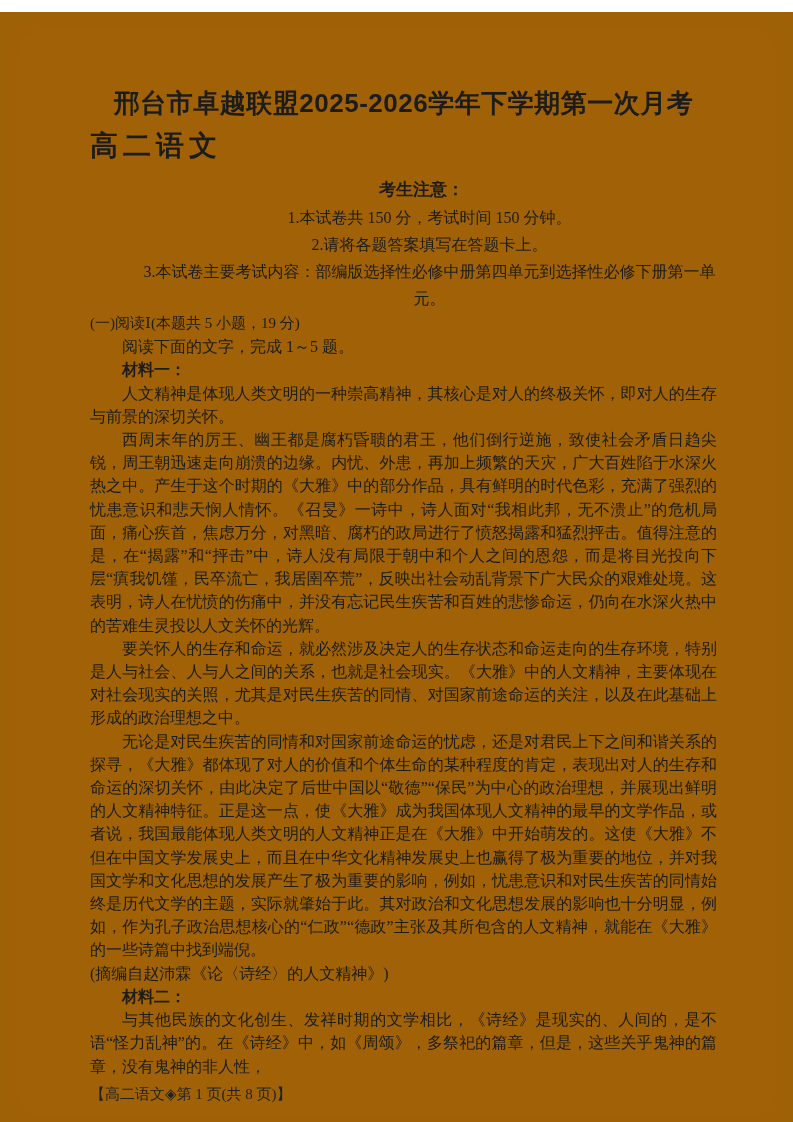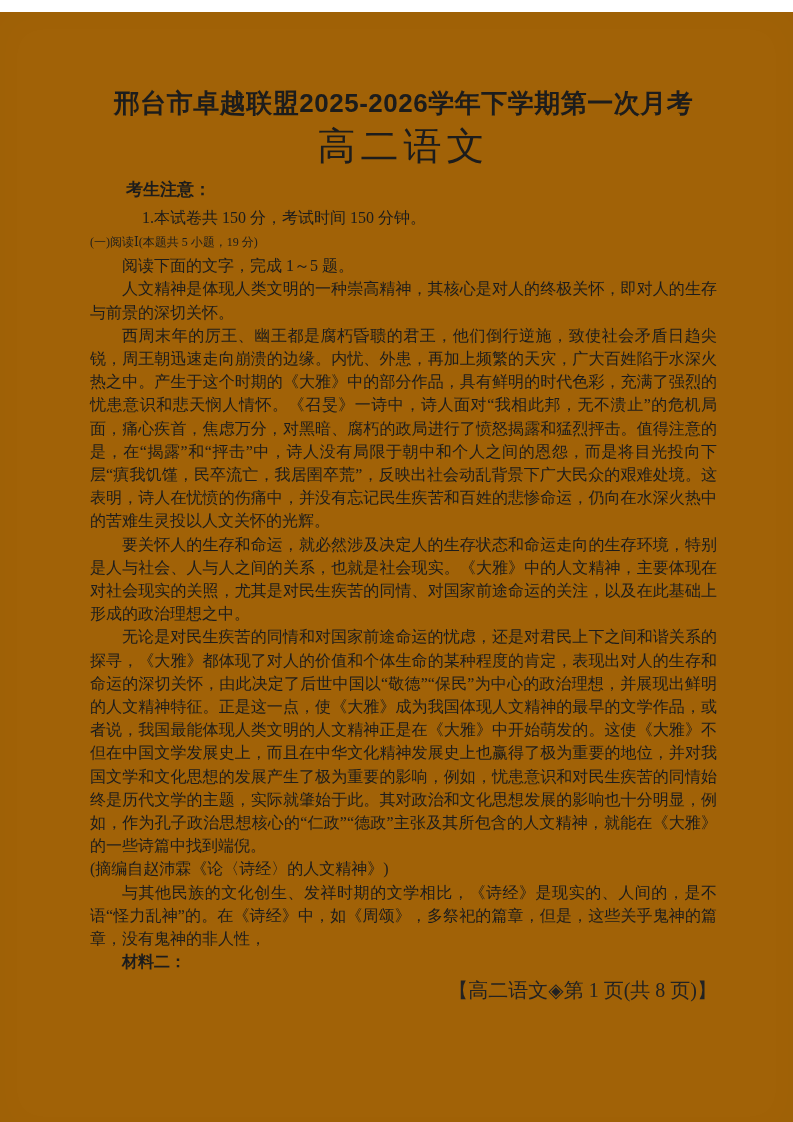--- a/index.html
+++ b/index.html
@@ -25,30 +25,30 @@
     text-align: center;
     font-family: "Liberation Sans", "DejaVu Sans", sans-serif;
     font-weight: 700;
     font-size: 26px;
     line-height: 38px;
     letter-spacing: 0.5px;
     white-space: nowrap;
   }
   .subtitle {
     margin: 2px 0 0 0;
-    text-align: center;
     font-family: "Liberation Sans", "DejaVu Sans", sans-serif;
-    font-weight: 400;
-    font-size: 38px;
+    font-weight: 700;
+    font-size: 28px;
     line-height: 44px;
     letter-spacing: 5px;
   }
   .notice {
     margin-top: 8px;
     padding-left: 36px;
+    text-align: center;
   }
   .notice-label {
     font-family: "Liberation Sans", "DejaVu Sans", sans-serif;
     font-weight: 700;
     font-size: 17px;
     line-height: 28px;
   }
   .notice-item {
     font-size: 16px;
     line-height: 27px;
@@ -56,70 +56,73 @@
     font-style: normal;
   }
   .section-heading {
     margin-top: 6px;
     font-family: "Liberation Sans", "DejaVu Sans", sans-serif;
     font-weight: 700;
     font-size: 17px;
     line-height: 26px;
   }
   .part-heading {
-    font-size: 12px;
+    font-size: 15px;
     line-height: 23.2px;
   }
   .flowline {
     margin: 0;
     font-size: 16px;
     line-height: 23.2px;
     text-align: justify;
   }
   .indent2 { text-indent: 2em; }
   .material-label {
     font-family: "Liberation Sans", "DejaVu Sans", sans-serif;
     font-weight: 700;
   }
   .attribution {
     text-align: left;
     text-indent: 0;
   }
   .footer {
     margin-top: 5px;
-    text-align: right;
-    font-size: 20px;
+    text-align: left;
+    font-size: 15px;
     line-height: 22px;
     color: #222;
   }
 </style>
 </head>
 <body>
 
 <div class="page">
   <div class="content">
 
     <h1 class="title">邢台市卓越联盟2025-2026学年下学期第一次月考</h1>
     <h2 class="subtitle">高二语文</h2>
 
     <div class="notice">
       <div class="notice-label">考生注意：</div>
       <div class="notice-item">1.本试卷共 150 分，考试时间 150 分钟。</div>
+      <div class="notice-item">2.请将各题答案填写在答题卡上。</div>
+      <div class="notice-item">3.本试卷主要考试内容：部编版选择性必修中册第四单元到选择性必修下册第一单元。</div>
     </div>
 
     <div>
       <div class="part-heading">(一)阅读Ⅰ(本题共 5 小题，19 分)</div>
       <p class="flowline indent2">阅读下面的文字，完成 1～5 题。</p>
 
+      <p class="flowline indent2 material-label">材料一：</p>
       <p class="flowline indent2">人文精神是体现人类文明的一种崇高精神，其核心是对人的终极关怀，即对人的生存与前景的深切关怀。</p>
       <p class="flowline indent2">西周末年的厉王、幽王都是腐朽昏聩的君王，他们倒行逆施，致使社会矛盾日趋尖锐，周王朝迅速走向崩溃的边缘。内忧、外患，再加上频繁的天灾，广大百姓陷于水深火热之中。产生于这个时期的《大雅》中的部分作品，具有鲜明的时代色彩，充满了强烈的忧患意识和悲天悯人情怀。《召旻》一诗中，诗人面对“我相此邦，无不溃止”的危机局面，痛心疾首，焦虑万分，对黑暗、腐朽的政局进行了愤怒揭露和猛烈抨击。值得注意的是，在“揭露”和“抨击”中，诗人没有局限于朝中和个人之间的恩怨，而是将目光投向下层“瘨我饥馑，民卒流亡，我居圉卒荒”，反映出社会动乱背景下广大民众的艰难处境。这表明，诗人在忧愤的伤痛中，并没有忘记民生疾苦和百姓的悲惨命运，仍向在水深火热中的苦难生灵投以人文关怀的光辉。</p>
       <p class="flowline indent2">要关怀人的生存和命运，就必然涉及决定人的生存状态和命运走向的生存环境，特别是人与社会、人与人之间的关系，也就是社会现实。《大雅》中的人文精神，主要体现在对社会现实的关照，尤其是对民生疾苦的同情、对国家前途命运的关注，以及在此基础上形成的政治理想之中。</p>
       <p class="flowline indent2">无论是对民生疾苦的同情和对国家前途命运的忧虑，还是对君民上下之间和谐关系的探寻，《大雅》都体现了对人的价值和个体生命的某种程度的肯定，表现出对人的生存和命运的深切关怀，由此决定了后世中国以“敬德”“保民”为中心的政治理想，并展现出鲜明的人文精神特征。正是这一点，使《大雅》成为我国体现人文精神的最早的文学作品，或者说，我国最能体现人类文明的人文精神正是在《大雅》中开始萌发的。这使《大雅》不但在中国文学发展史上，而且在中华文化精神发展史上也赢得了极为重要的地位，并对我国文学和文化思想的发展产生了极为重要的影响，例如，忧患意识和对民生疾苦的同情始终是历代文学的主题，实际就肇始于此。其对政治和文化思想发展的影响也十分明显，例如，作为孔子政治思想核心的“仁政”“德政”主张及其所包含的人文精神，就能在《大雅》的一些诗篇中找到端倪。</p>
       <p class="flowline attribution">(摘编自赵沛霖《论〈诗经〉的人文精神》)</p>
 
+      <p class="flowline indent2 material-label">材料二：</p>
       <p class="flowline indent2">与其他民族的文化创生、发祥时期的文学相比，《诗经》是现实的、人间的，是不语“怪力乱神”的。在《诗经》中，如《周颂》，多祭祀的篇章，但是，这些关乎鬼神的篇章，没有鬼神的非人性，</p>
-      <p class="flowline indent2 material-label">材料二：</p>
     </div>
 
     <div class="footer">【高二语文◈第 1 页(共 8 页)】</div>
 
   </div>
 </div>
 
 </body></html>

